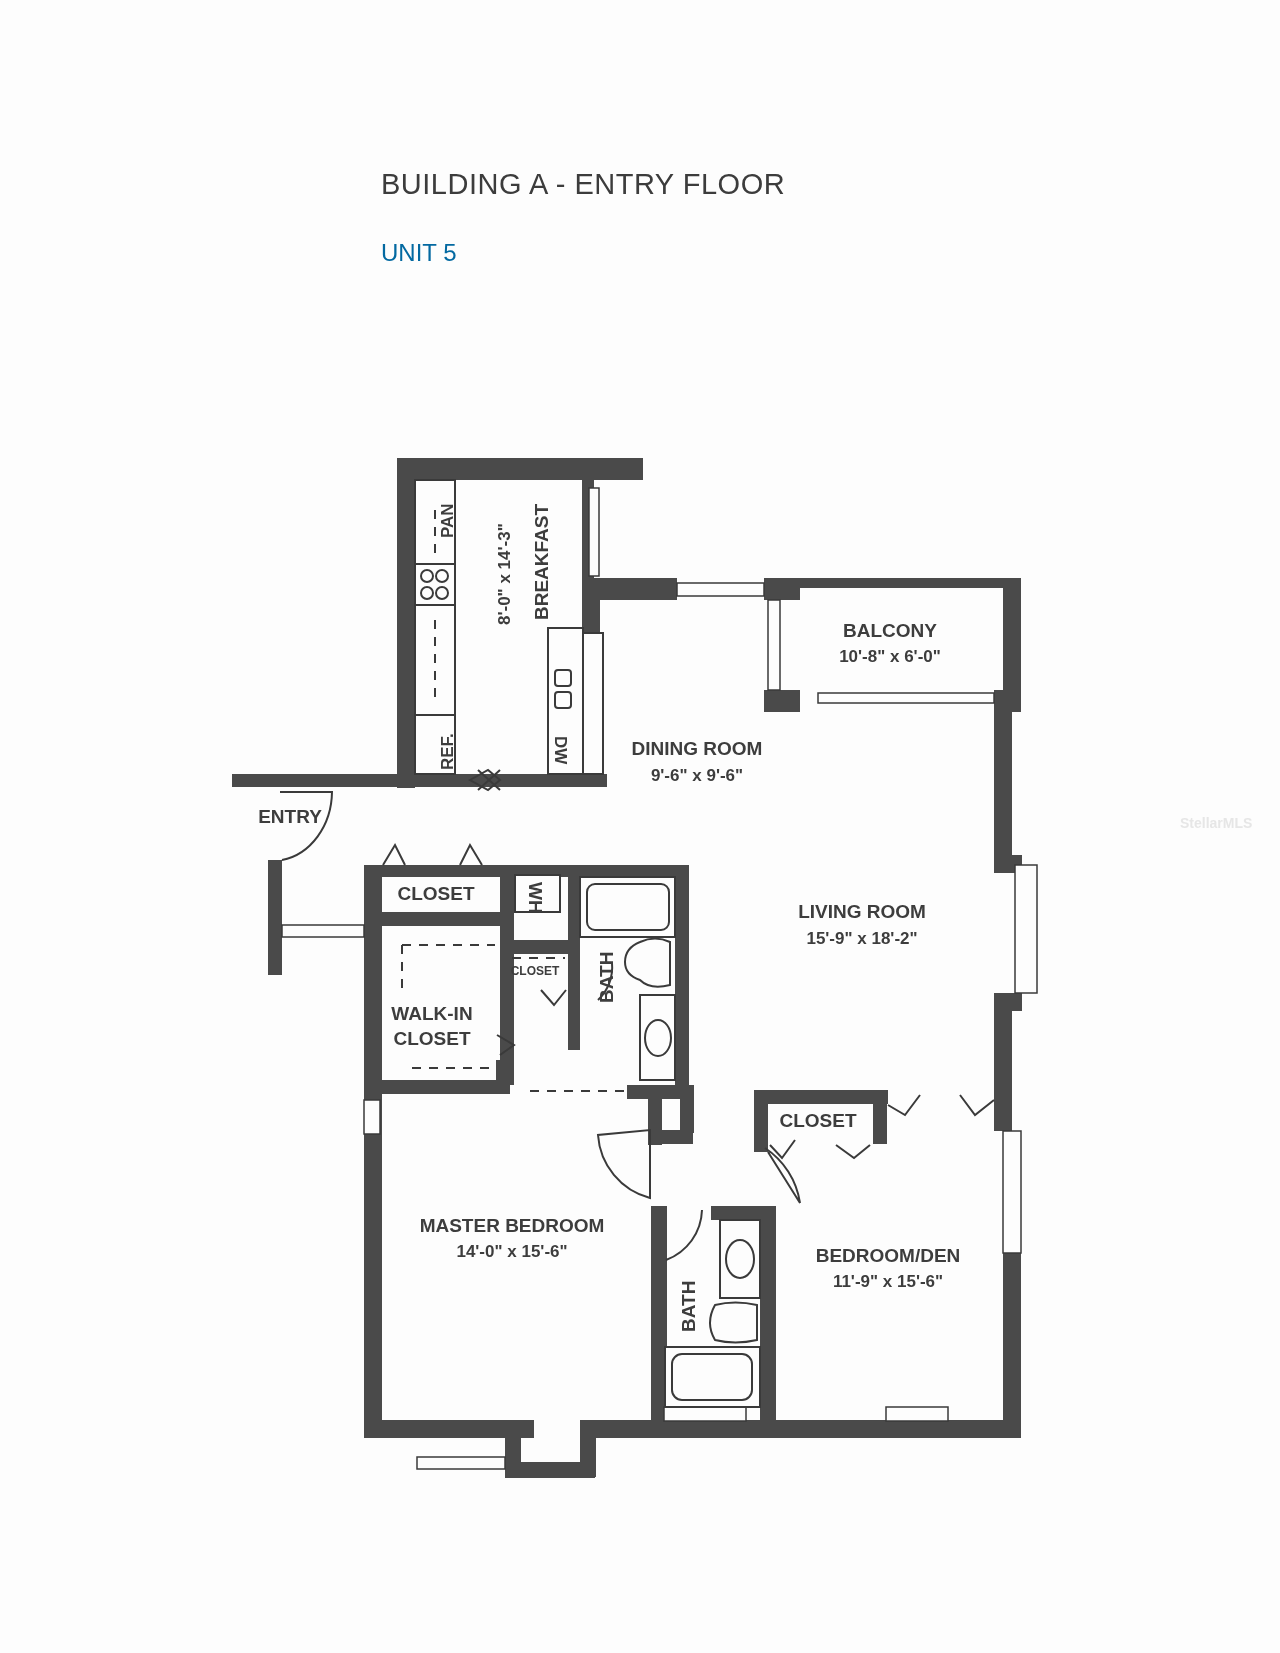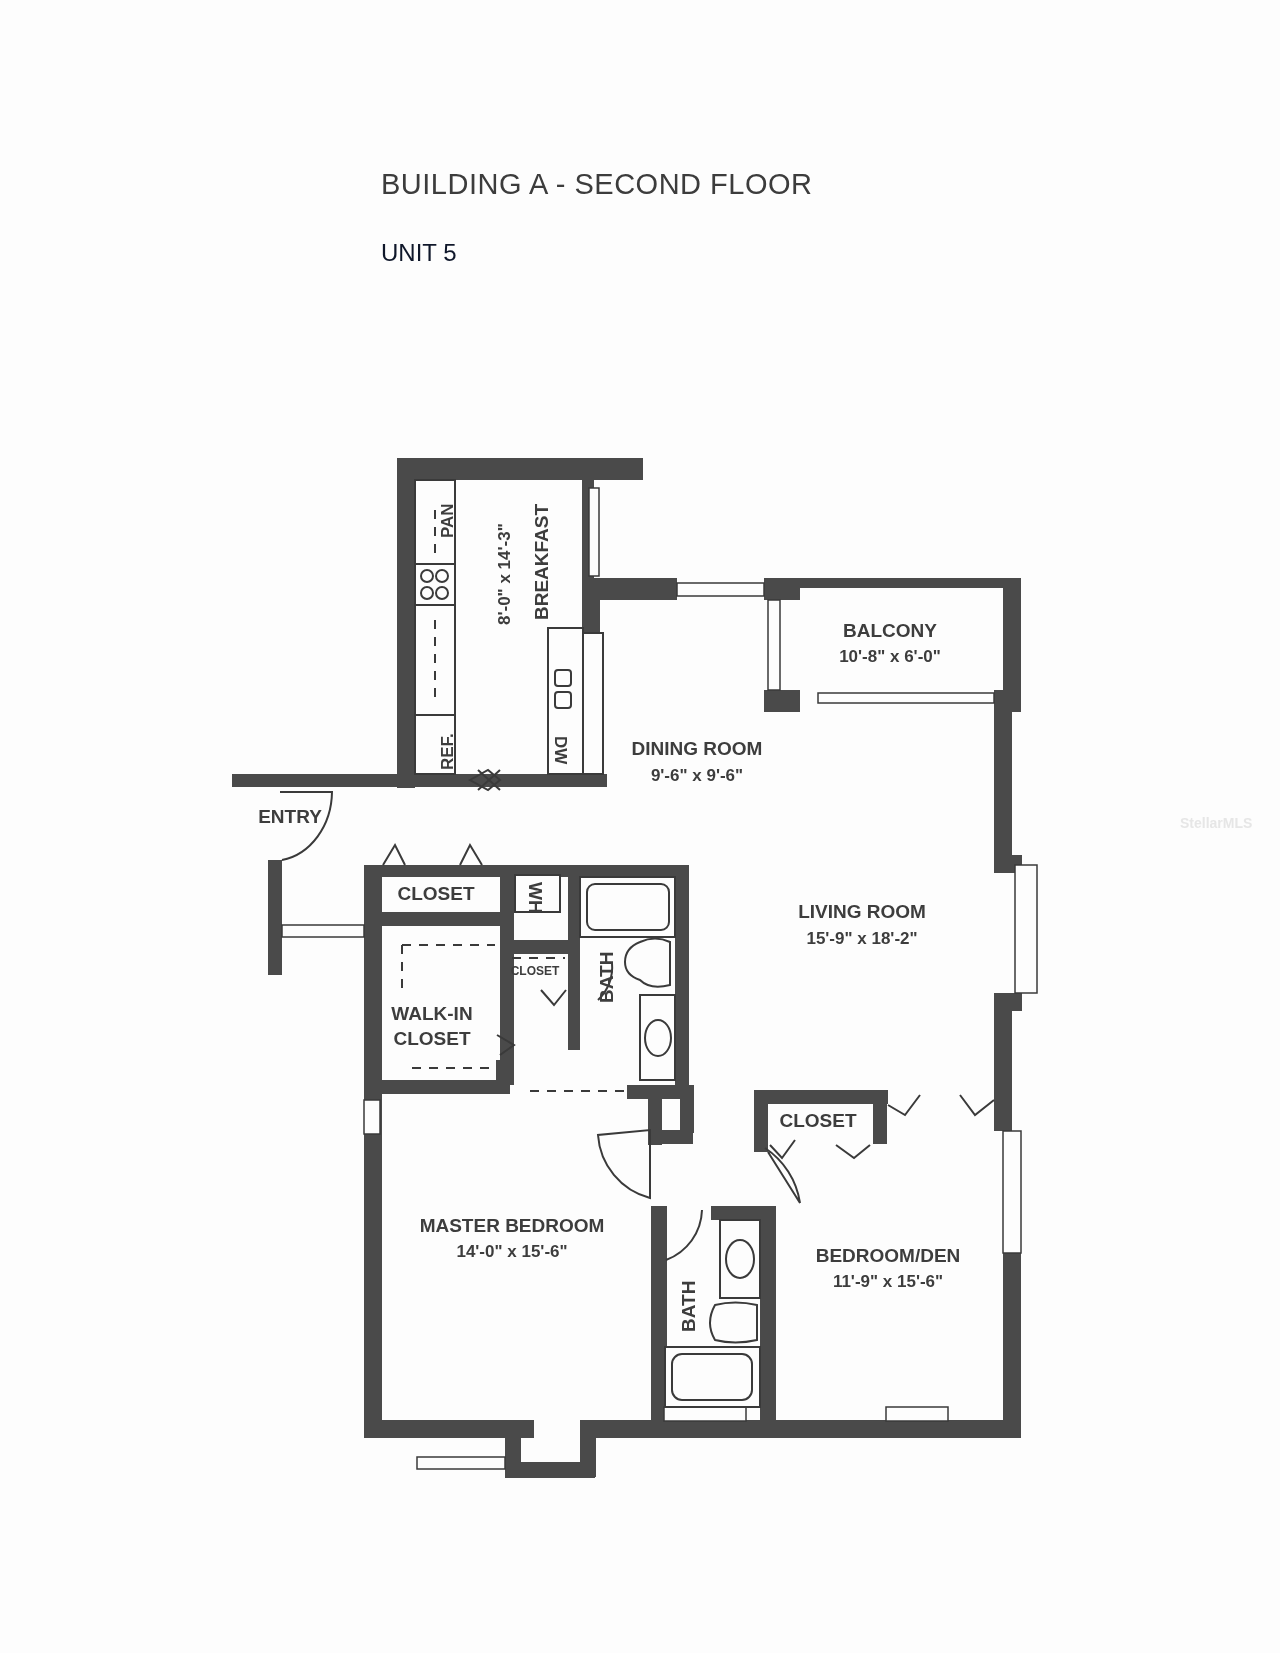--- a/index.html
+++ b/index.html
@@ -1,34 +1,34 @@
 <!DOCTYPE html>
 <html><head>
 <meta charset="utf-8">
 <style>
   html, body { margin: 0; padding: 0; background: #fdfdfd; }
   body { width: 1280px; height: 1653px; position: relative; overflow: hidden; font-family: "Liberation Sans", sans-serif; color: #3a3a3a; }
   .title { position: absolute; left: 381px; top: 168px; font-size: 29px; letter-spacing: 0.5px; color: #3c3c3c; font-weight: normal; white-space: nowrap; }
-  .subtitle { position: absolute; left: 381px; top: 239px; font-size: 24px; color: #0f172a; white-space: nowrap; }
+  .subtitle { position: absolute; left: 381px; top: 239px; font-size: 24px; color: #0369a1; white-space: nowrap; }
   .watermark { position: absolute; left: 1180px; top: 815px; font-size: 14px; color: #e6e6e6; font-weight: bold; white-space: nowrap; }
   svg.plan { position: absolute; left: 0; top: 0; }
   .wall { fill: #4a4a4a; }
   .line { stroke: #3a3a3a; stroke-width: 2; fill: none; }
   .dash { stroke: #3a3a3a; stroke-width: 2; fill: none; stroke-dasharray: 9 8; }
   .win { fill: #fdfdfd; stroke: #3a3a3a; stroke-width: 1.5; }
   .fix { fill: #fdfdfd; stroke: #3a3a3a; stroke-width: 2; }
   .lbl { font-family: "Liberation Sans", sans-serif; font-weight: bold; fill: #3d3d3d; }
   .room { font-size: 19px; }
   .dim { font-size: 17px; }
   .small { font-size: 12px; }
 </style>
 </head>
 <body>
 
-<div class="title">BUILDING A - SECOND FLOOR</div>
+<div class="title">BUILDING A - ENTRY FLOOR</div>
 <div class="subtitle">UNIT 5</div>
 <div class="watermark">StellarMLS</div>
 
 <svg class="plan" width="1280" height="1653" viewBox="0 0 1280 1653">
 
   <g>
 
     <rect class="wall" x="397" y="458" width="18" height="330"></rect>
     <rect class="wall" x="397" y="458" width="246" height="22"></rect>
     <rect class="wall" x="625" y="458" width="18" height="22"></rect>

